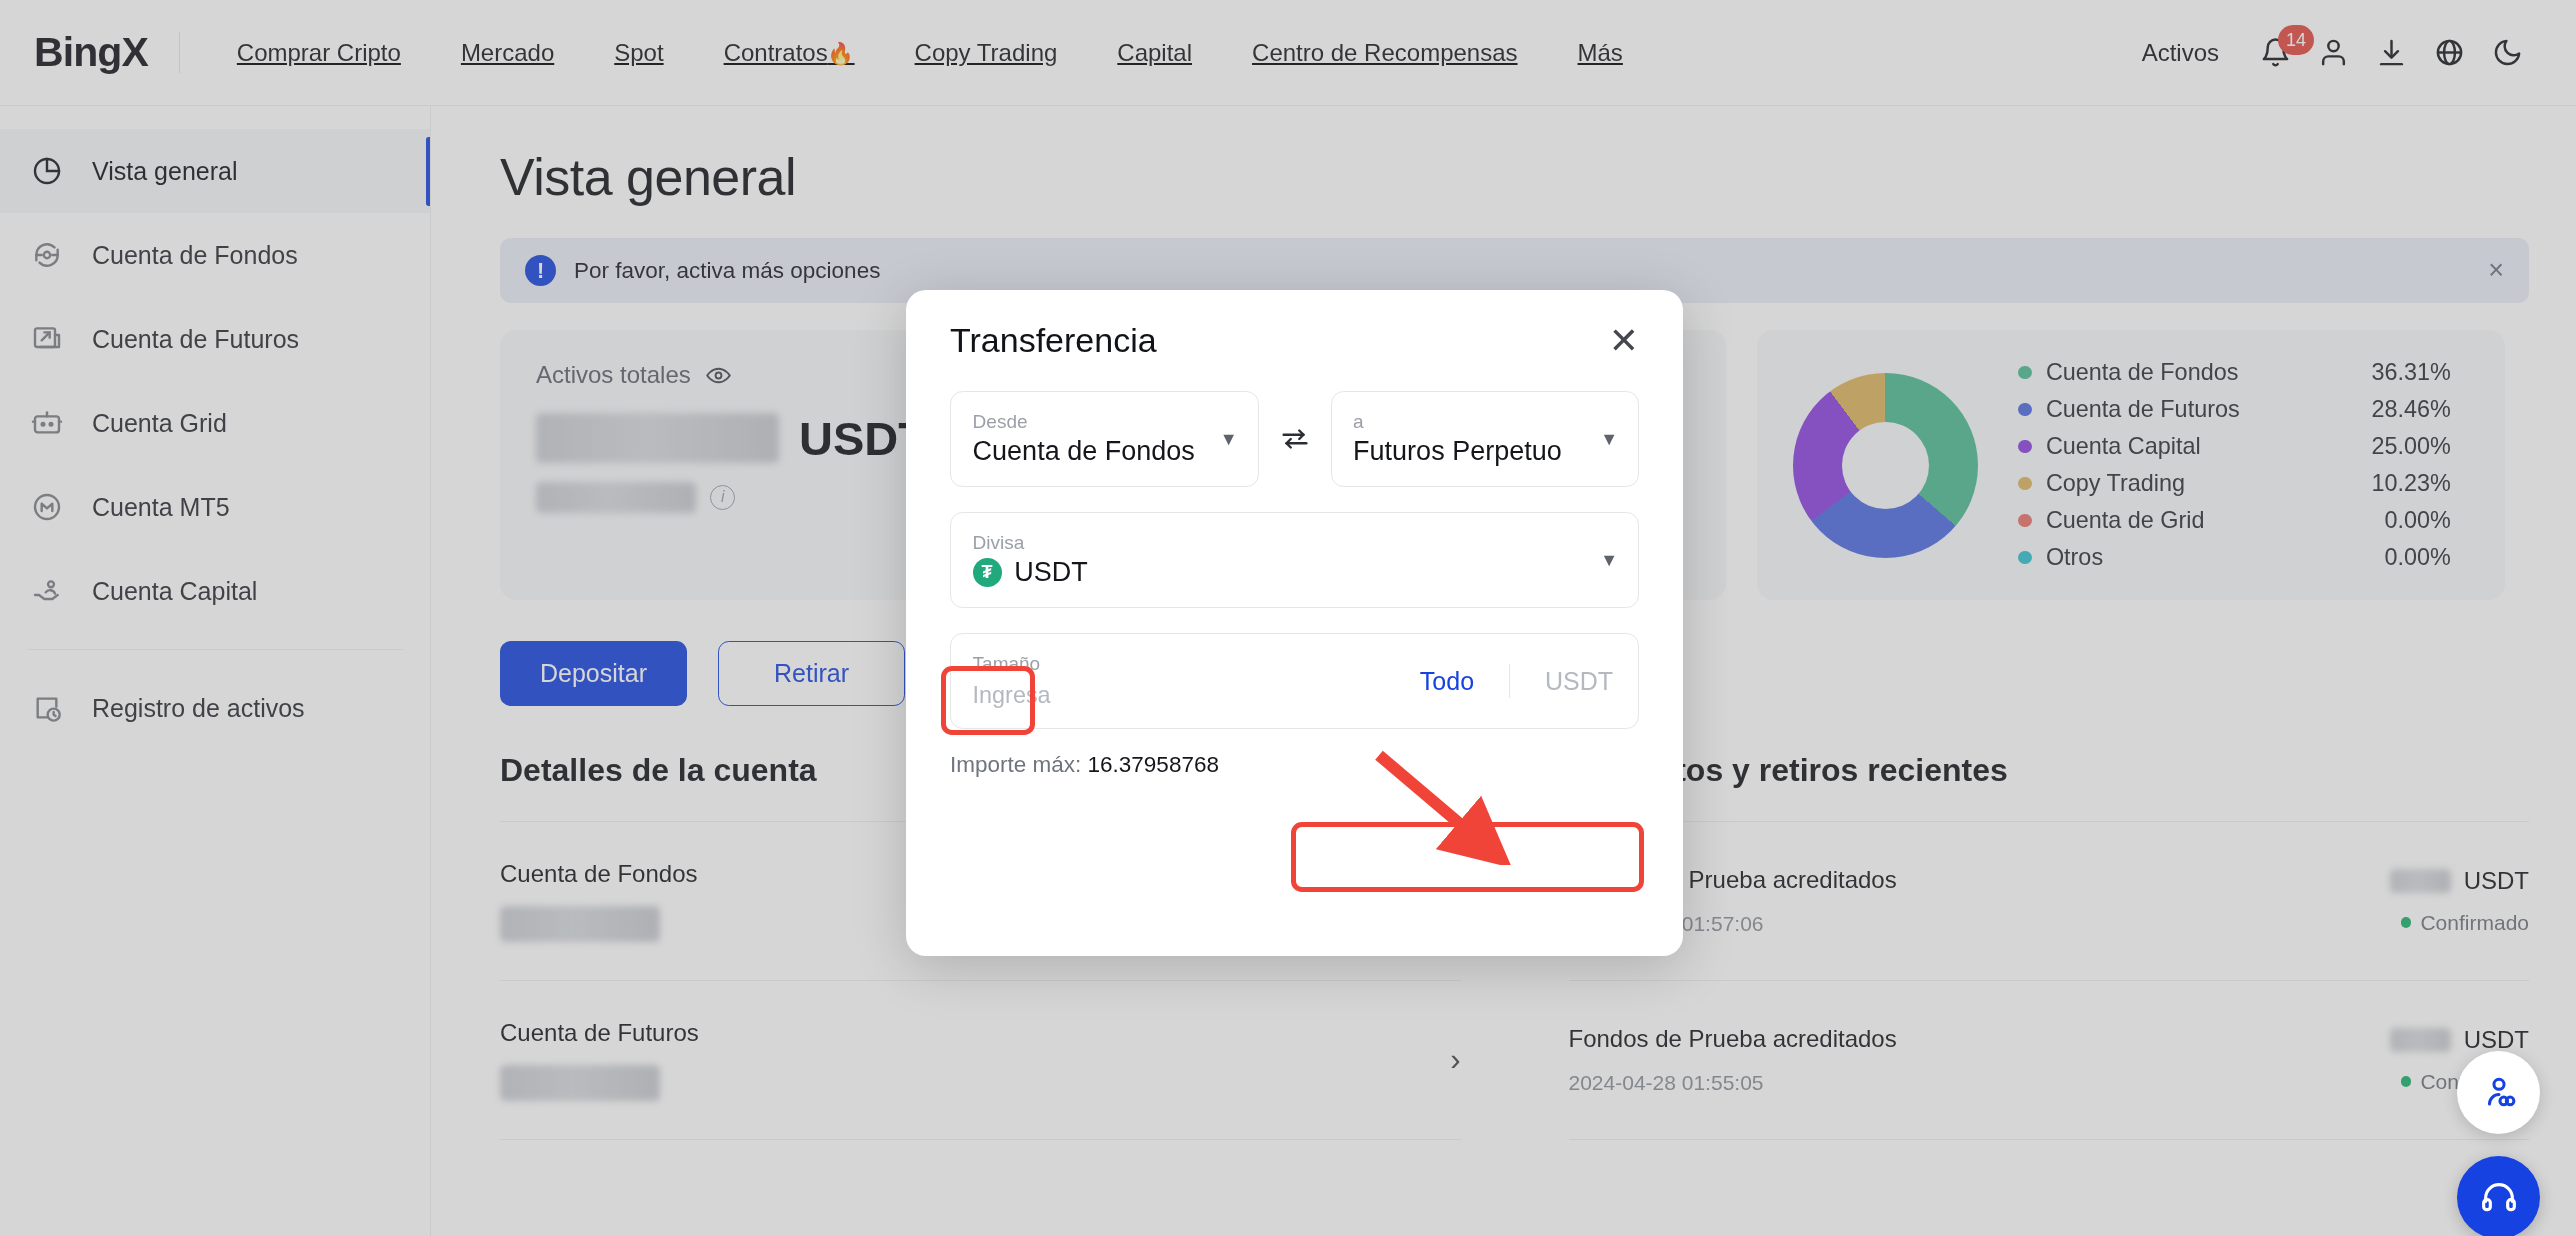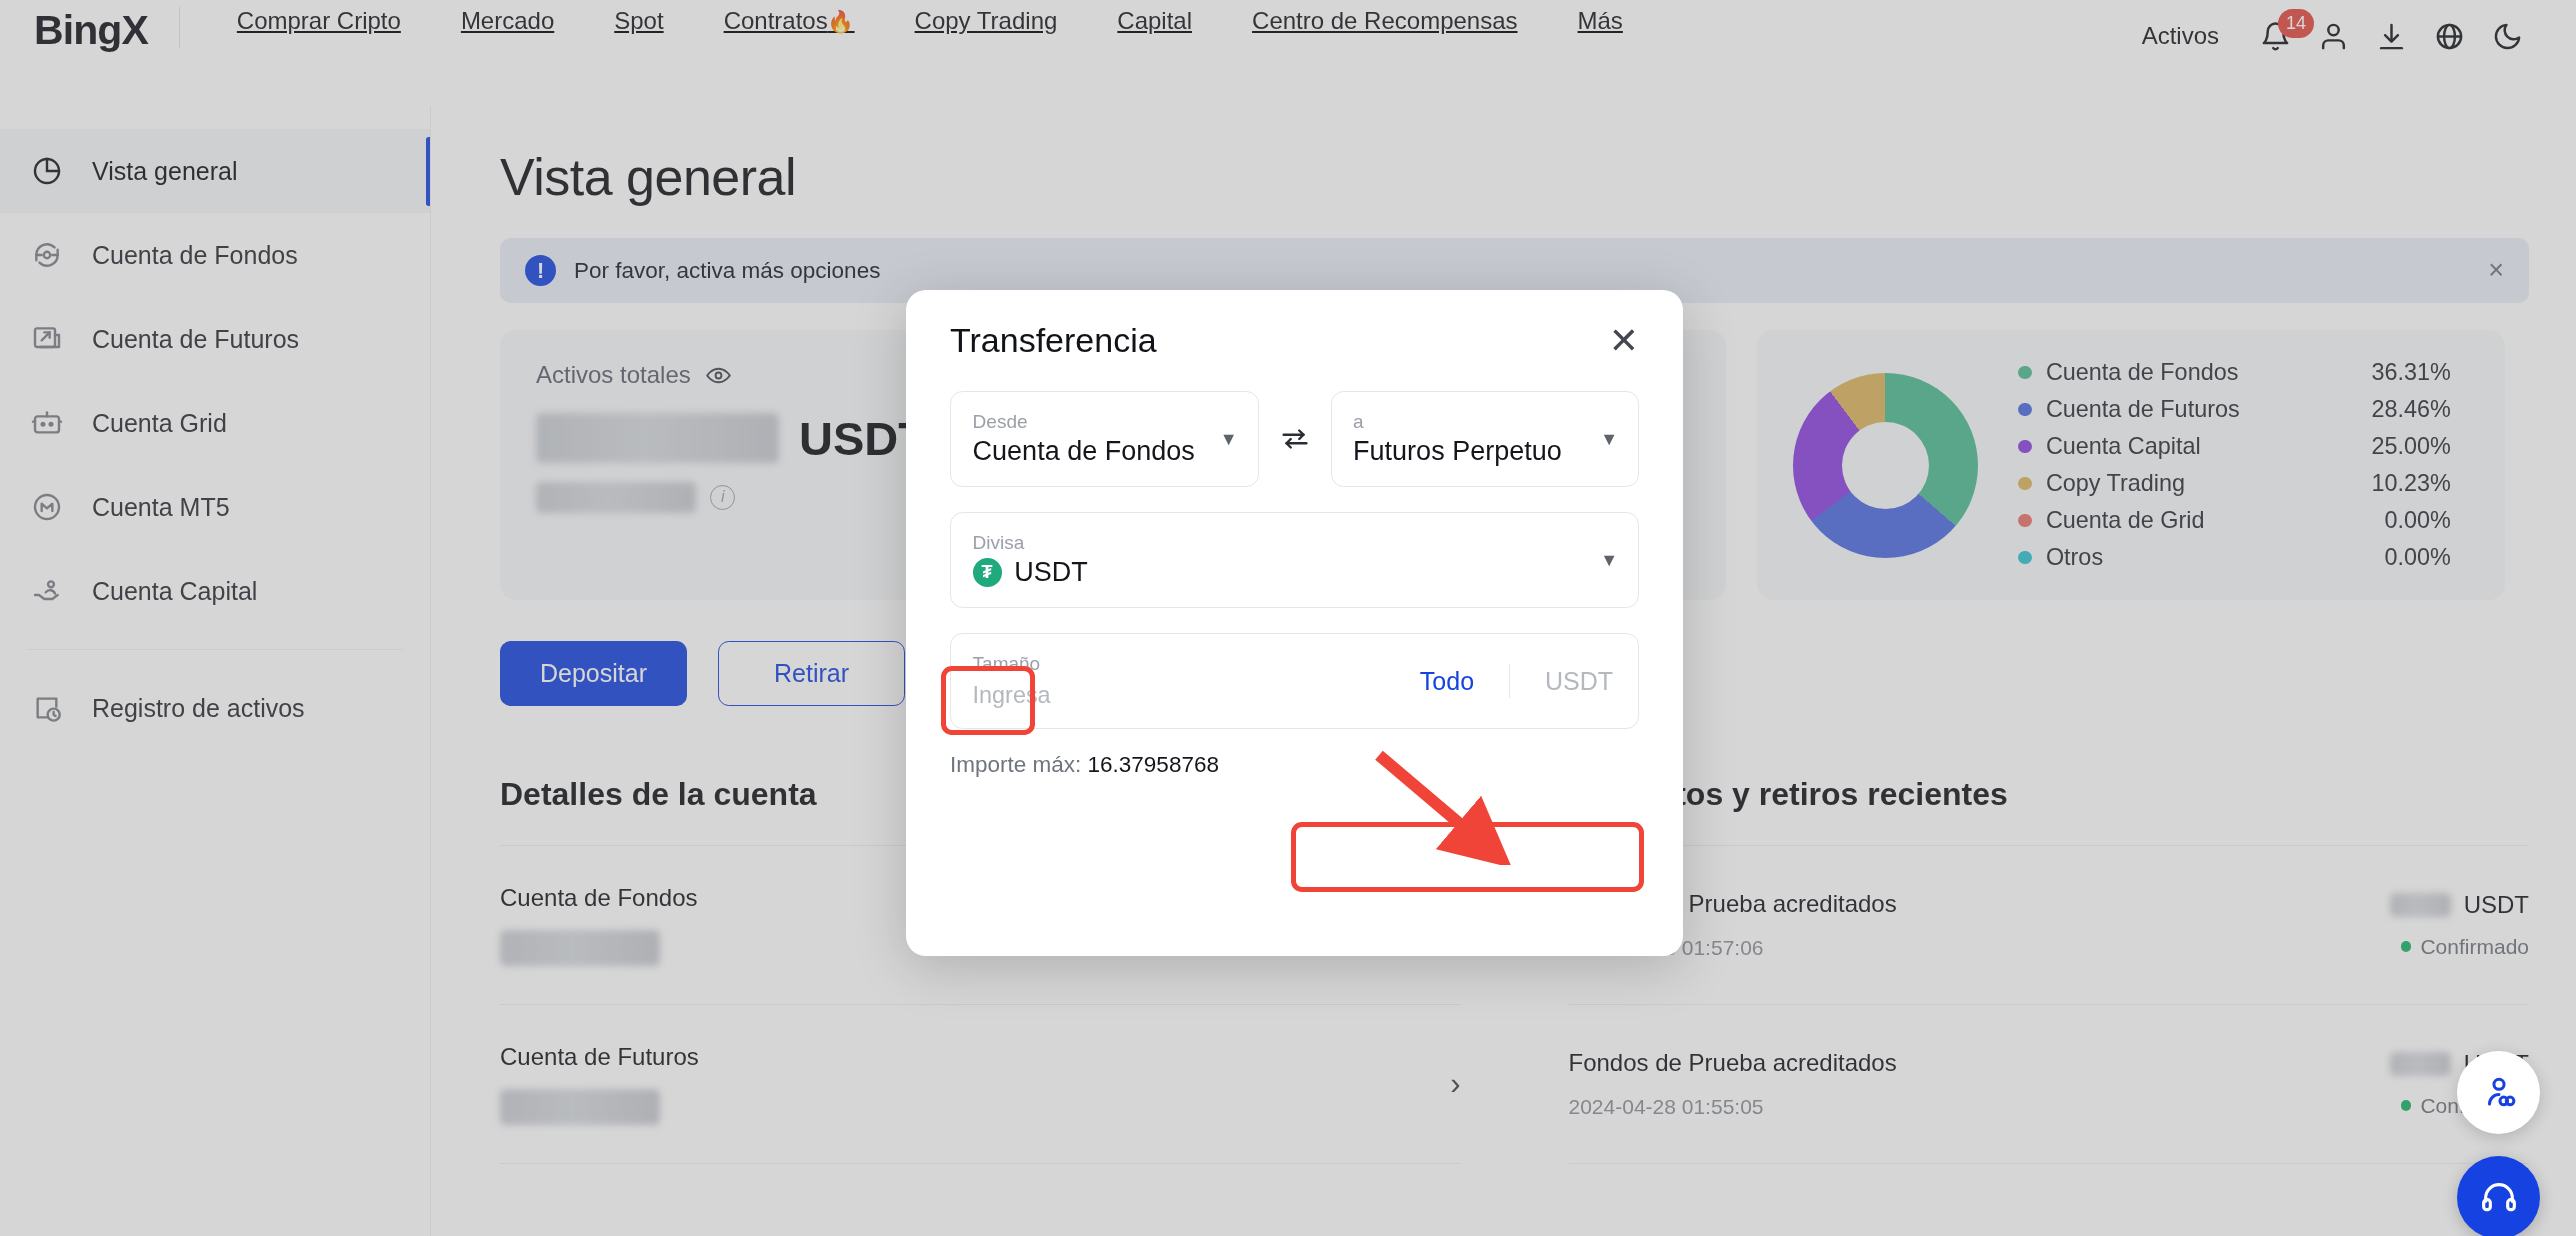--- a/index.html
+++ b/index.html
@@ -18,23 +18,22 @@
     position: absolute; inset: 0;
     background: rgba(120,120,120,0.30);
     z-index: 50;
     pointer-events: none;
   }
 
   
   #topnav {
     position: absolute; top: 0; left: 0; width: 2576px; height: 106px;
     background: #ffffff;
-    display: flex; align-items: flex-start;
+    display: flex; align-items: center;
     border-bottom: 0.9px solid #eef0f3;
-    margin-top: 7px;
   }
   .logo {
     margin-left: 34px; font-size: 41px; font-weight: 700; letter-spacing: -0.9px;
     color: #12121a; font-family: "Liberation Sans", sans-serif;
   }
   .logo-sep { width:0.9px; height:41px; background:#e2e4e8; margin:0 32px 0 31px; }
   .navlinks { display:flex; align-items:center; gap: 10px; text-decoration: underline; }
   .navlink {
     font-size: 24px; color:#16171c; padding: 0 25px; white-space: nowrap;
     cursor: pointer;
@@ -131,21 +130,21 @@
   
   .donut { width: 185px; height: 185px; border-radius:50%; flex:none; position:relative;}
   .donut:after{ content:""; position:absolute; inset:49px; border-radius:50%; background:#f7f8fa;}
   .legend { display:flex; flex-direction:column; gap: 10px; }
   .leg-row { display:flex; align-items:center; font-size: 23.4px; color:#2b2e35; }
   .leg-dot { width:13.5px;height:13.5px;border-radius:50%; margin-right: 14.4px; flex:none;}
   .leg-name { width: 270px; }
   .leg-val { width: 135px; text-align:right; }
 
   
-  .lower { display:flex; gap: 108px; margin-top: 70px; align-items: flex-end; }
+  .lower { display:flex; gap: 108px; margin-top: 46px; align-items: flex-end; }
   .panel { flex:1; }
   .panel-title { font-size: 32px; font-weight: 600; color:#111319; }
   .panel-div { height:0.9px; background:#eceef1; margin-top: 32px; }
   .acct-row {
     height: 159px; display:flex; align-items:center; border-bottom:0.9px solid #eceef1;
     cursor:pointer;
   }
   .acct-col { flex:1; }
   .acct-name { font-size: 24px; color:#14161c; }
   .chev { font-size: 31px; color:#3f434b; }

